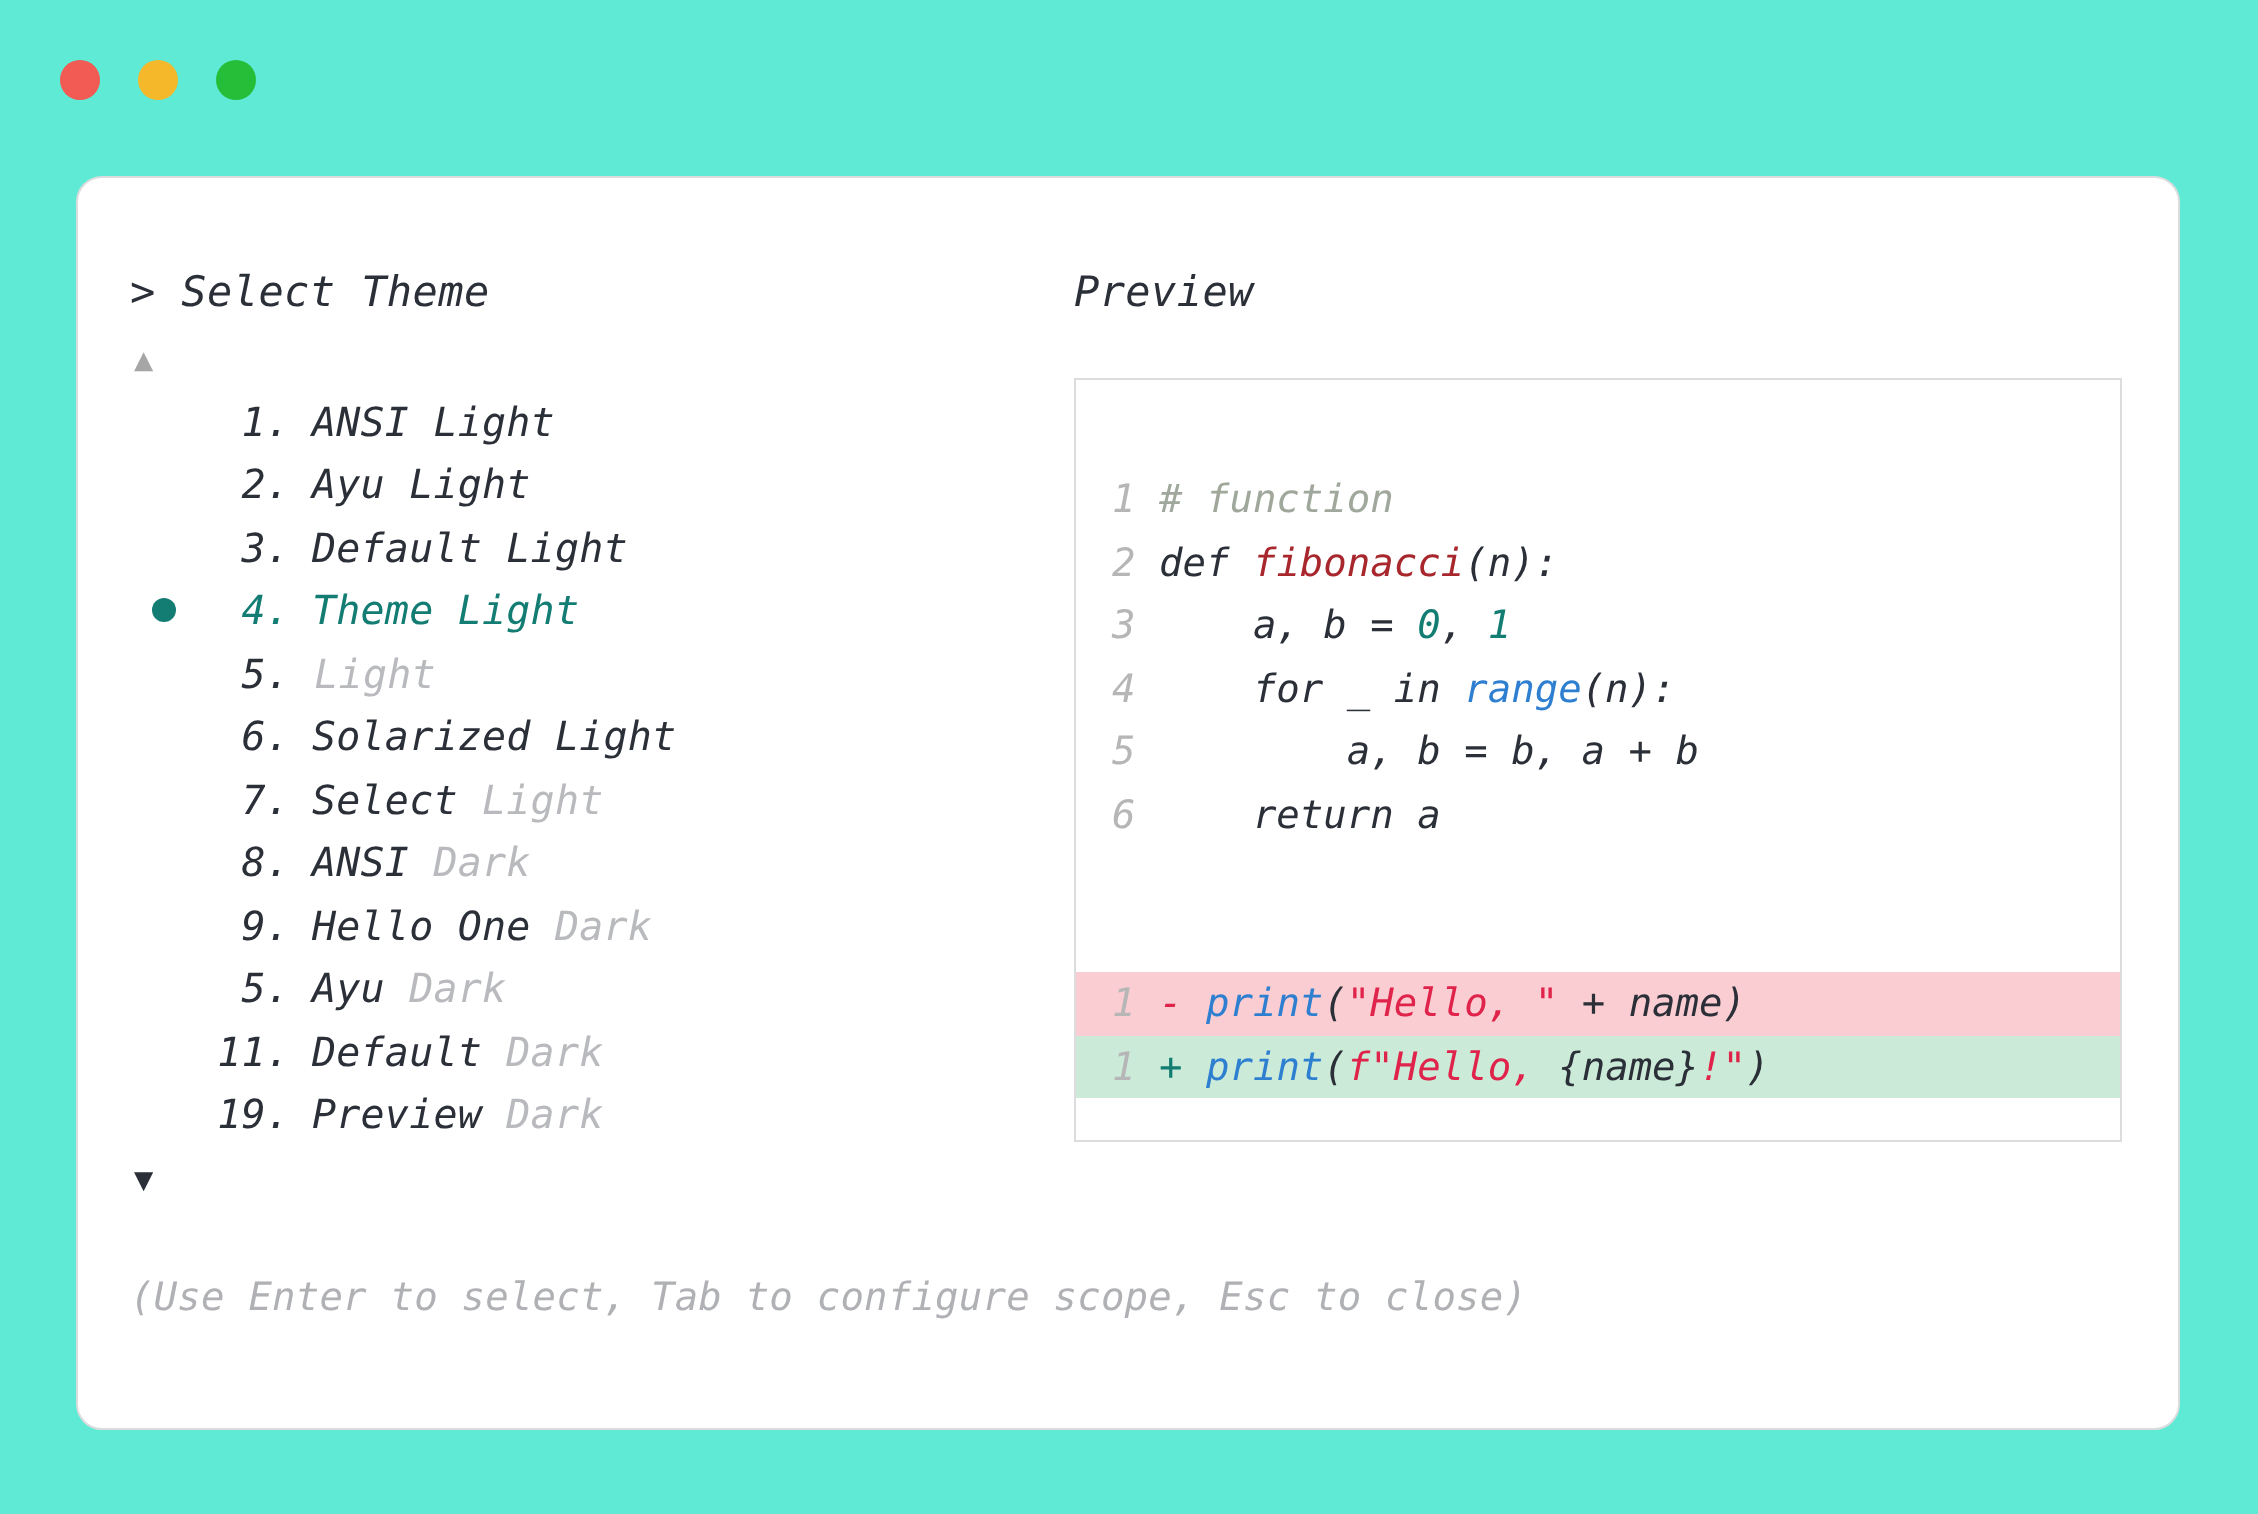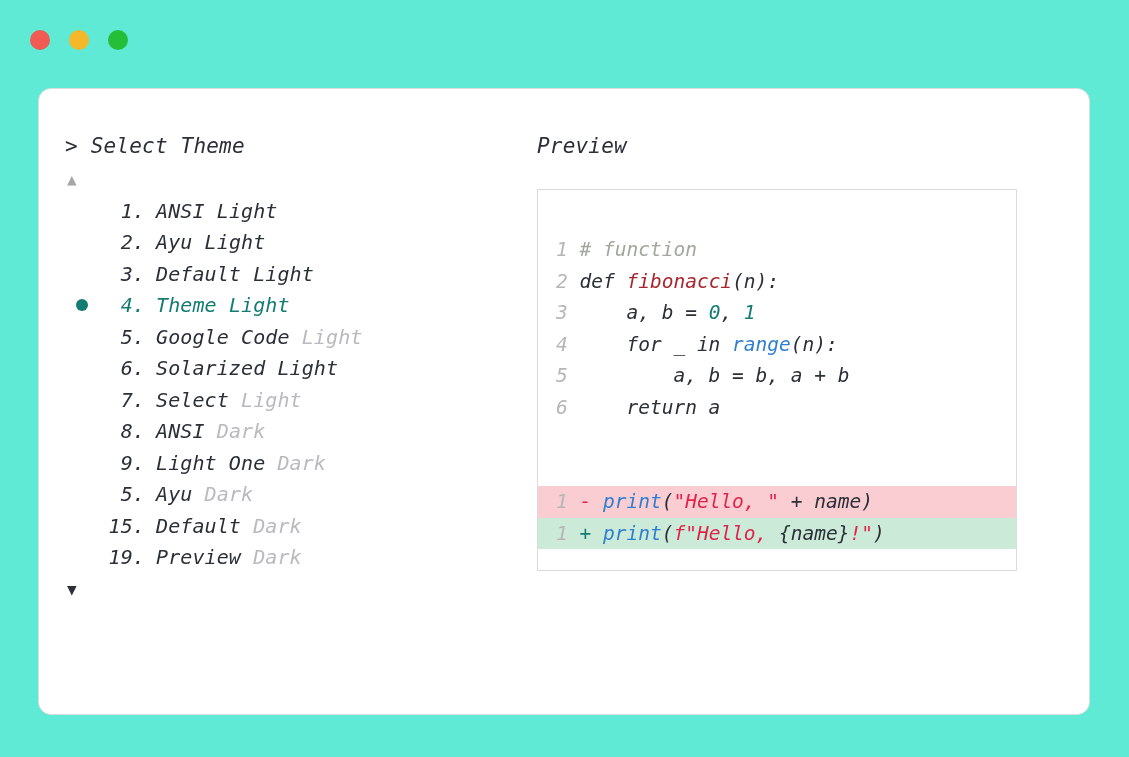--- a/index.html
+++ b/index.html
@@ -97,21 +97,21 @@
   .variant.strong { color: #2b2f38; }
   .variant.muted  { color: #b9babd; }
   .theme-row.selected .idx,
   .theme-row.selected .idx-dot,
   .theme-row.selected .name,
   .theme-row.selected .variant { color: #137c73 !important; }
 
   
   .preview-box {
     margin-top: 28px;
-    width: 480px;
+    width: 524px;
     height: 382px;
     border: 1.6px solid #dcdcde;
     background: #ffffff;
     padding: 44px 0 0 0;
   }
   .code {
     font-size: 19.5px;
     line-height: 31.5px;
     white-space: pre;
   }
@@ -161,37 +161,38 @@
       <div class="col-left">
         <div class="section-title">&gt; Select Theme</div>
 
         <div class="arrow arrow-up">▲</div>
 
         <div class="theme-list">
             <div class="theme-row"><span class="bullet-cell"></span><span class="idx">1.</span><span class="name">ANSI</span><span> </span><span class="variant strong">Light</span></div>
             <div class="theme-row"><span class="bullet-cell"></span><span class="idx">2.</span><span class="name">Ayu</span><span> </span><span class="variant strong">Light</span></div>
             <div class="theme-row"><span class="bullet-cell"></span><span class="idx">3.</span><span class="name">Default</span><span> </span><span class="variant strong">Light</span></div>
             <div class="theme-row selected"><span class="bullet-cell"><span class="bullet"></span></span><span class="idx">4.</span><span class="name">Theme</span><span> </span><span class="variant strong">Light</span></div>
-            <div class="theme-row"><span class="bullet-cell"></span><span class="idx">5.</span><span class="name">Google Code</span><span> </span><span class="variant muted">Light</span></div>
+            <div class="theme-row"><span class="bullet-cell"></span><span class="idx">5.</span><span> </span><span class="variant muted">Light</span></div>
             <div class="theme-row"><span class="bullet-cell"></span><span class="idx">6.</span><span class="name">Solarized</span><span> </span><span class="variant strong">Light</span></div>
             <div class="theme-row"><span class="bullet-cell"></span><span class="idx">7.</span><span class="name">Select</span><span> </span><span class="variant muted">Light</span></div>
             <div class="theme-row"><span class="bullet-cell"></span><span class="idx">8.</span><span class="name">ANSI</span><span> </span><span class="variant muted">Dark</span></div>
-            <div class="theme-row"><span class="bullet-cell"></span><span class="idx">9.</span><span class="name">Light One</span><span> </span><span class="variant muted">Dark</span></div>
+            <div class="theme-row"><span class="bullet-cell"></span><span class="idx">9.</span><span class="name">Hello One</span><span> </span><span class="variant muted">Dark</span></div>
             <div class="theme-row"><span class="bullet-cell"></span><span class="idx">5.</span><span class="name">Ayu</span><span> </span><span class="variant muted">Dark</span></div>
-            <div class="theme-row"><span class="bullet-cell"></span><span class="idx">15.</span><span class="name">Default</span><span> </span><span class="variant muted">Dark</span></div>
+            <div class="theme-row"><span class="bullet-cell"></span><span class="idx">11.</span><span class="name">Default</span><span> </span><span class="variant muted">Dark</span></div>
             <div class="theme-row"><span class="bullet-cell"></span><span class="idx">19.</span><span class="name">Preview</span><span> </span><span class="variant muted">Dark</span></div>
           </div>
 
         <div class="arrow arrow-down">▼</div>
       </div>
 
       <div class="col-right">
         <div class="section-title">Preview</div>
 
         <div class="preview-box">
           <div class="code"><span class="code-line"><span class="ln">1 </span><span class="tok-comment"># function</span></span><span class="code-line"><span class="ln">2 </span><span class="tok-kw">def </span><span class="tok-fn">fibonacci</span><span class="tok-plain">(n):</span></span><span class="code-line"><span class="ln">3 </span><span class="tok-plain">    a, b = </span><span class="tok-num">0</span><span class="tok-plain">, </span><span class="tok-num">1</span></span><span class="code-line"><span class="ln">4 </span><span class="tok-plain">    for _ in </span><span class="tok-builtin">range</span><span class="tok-plain">(n):</span></span><span class="code-line"><span class="ln">5 </span><span class="tok-plain">        a, b = b, a + b</span></span><span class="code-line"><span class="ln">6 </span><span class="tok-plain">    return a</span></span><span class="code-line blank">&nbsp;</span><span class="code-line blank">&nbsp;</span><span class="diff diff-del"><span class="ln">1 </span><span class="mark-del">- </span><span class="tok-call">print</span><span class="tok-plain">(</span><span class="tok-str">"Hello, "</span><span class="tok-plain"> + name)</span></span><span class="diff diff-add"><span class="ln">1 </span><span class="mark-add">+ </span><span class="tok-call">print</span><span class="tok-plain">(</span><span class="tok-str">f"Hello, </span><span class="tok-plain">{name}</span><span class="tok-str">!"</span><span class="tok-plain">)</span></span></div>
         </div>
       </div>
 
+      <div class="hint">(Use Enter to select, Tab to configure scope, Esc to close)</div>
 
     </div>
   </div>
 </div>
 
 </body></html>

